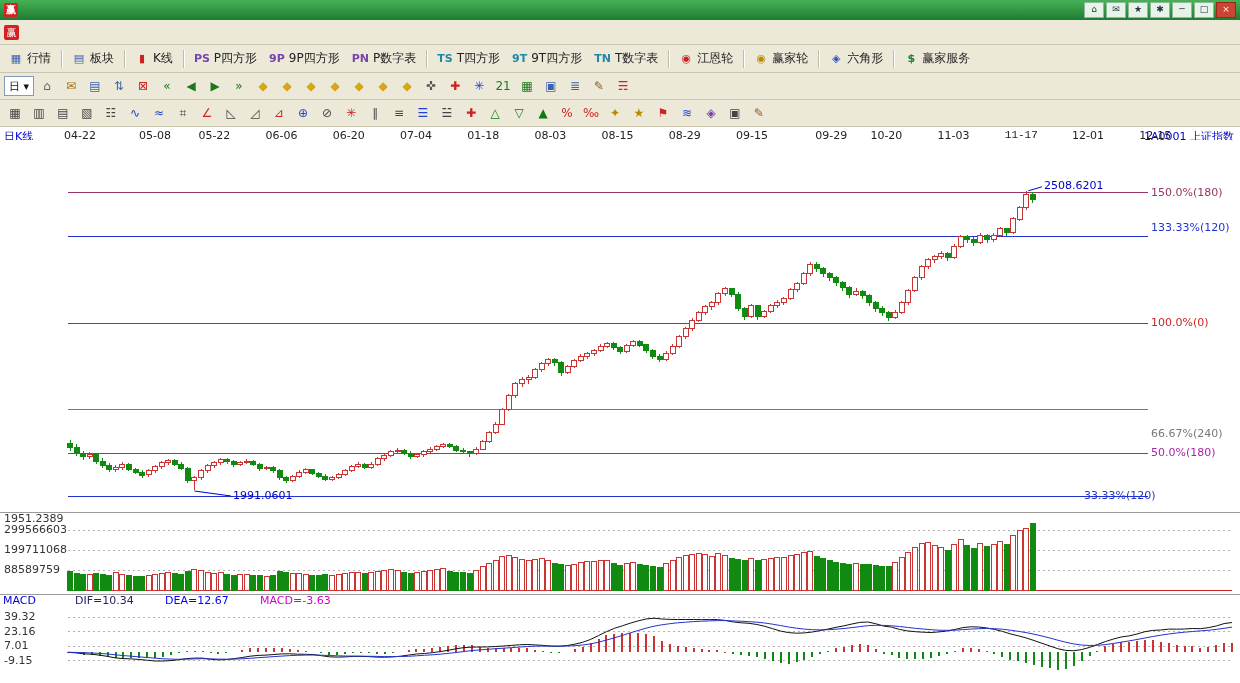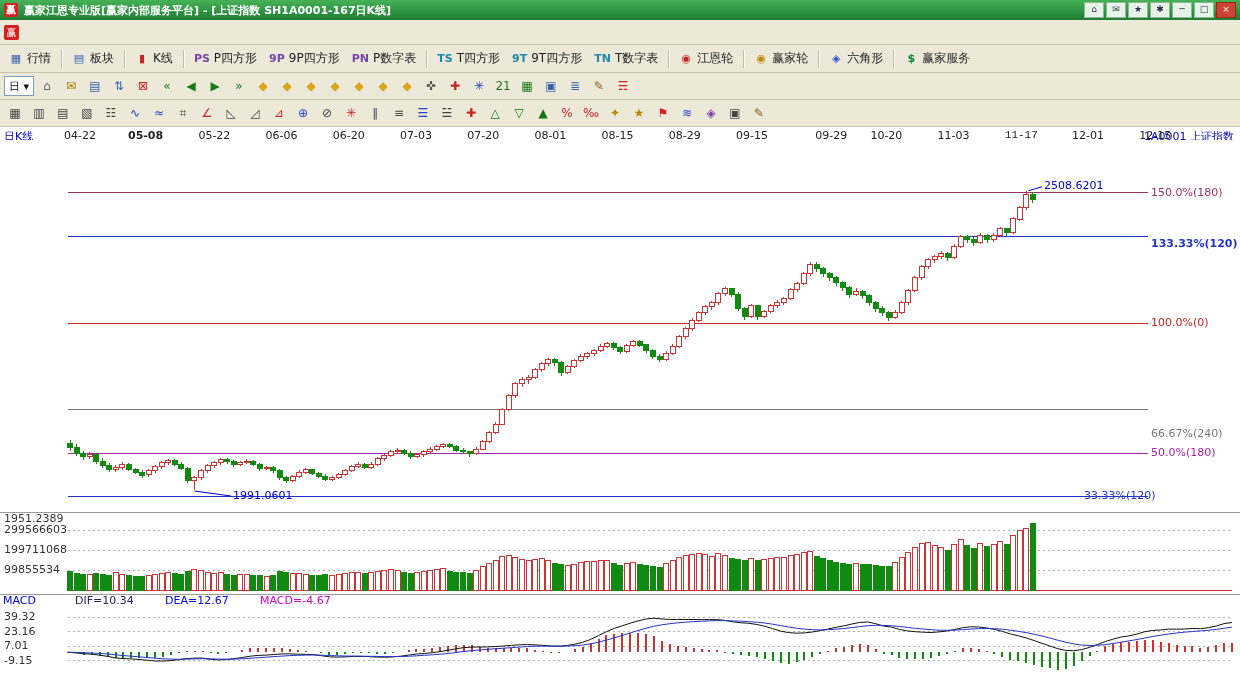--- a/index.html
+++ b/index.html
@@ -37,21 +37,20 @@
   #macd-header{position:absolute;left:0;top:454px;width:600px;height:14px;}
   #macd-header span{position:absolute;font-size:11px;line-height:13px;white-space:nowrap;}
 </style>
 </head>
 <body>
 
 <div id="app">
 
   <div class="titlebar">
     <div class="app-logo">赢</div>
-    <div class="title-text">赢家江恩专业版[赢家内部服务平台] - [上证指数 SH1A0001-167日K线]</div>
     <div class="tb-btns" id="titlebar-buttons">
         <div class="tb-btn">⌂</div>
         <div class="tb-btn">✉</div>
         <div class="tb-btn">★</div>
         <div class="tb-btn">✱</div>
         <div class="tb-btn">─</div>
         <div class="tb-btn">□</div>
         <div class="tb-btn close">×</div>
       </div>
   </div>
@@ -182,27 +181,27 @@
       <div class="icon-btn" style="color: rgb(34, 68, 204);">≋</div>
       <div class="icon-btn" style="color: rgb(119, 68, 170);">◈</div>
       <div class="icon-btn">▣</div>
       <div class="icon-btn" style="color: rgb(138, 85, 34);">✎</div>
     </div>
 
   <div id="date-row">
     <span id="period-label">日K线</span>
     <span id="symbol-label">1A0001 上证指数</span>
   <span class="date-label" style="left: 64px;">04-22</span>
-      <span class="date-label" style="left: 128px; font-weight: bold;">05-08</span>
+      <span class="date-label" style="left: 139px;">05-08</span>
       <span class="date-label" style="left: 198.4px;">05-22</span>
       <span class="date-label" style="left: 265.6px;">06-06</span>
       <span class="date-label" style="left: 332.8px;">06-20</span>
-      <span class="date-label" style="left: 400px;">07-03</span>
-      <span class="date-label" style="left: 467.2px;">07-20</span>
-      <span class="date-label" style="left: 534.4px;">08-01</span>
+      <span class="date-label" style="left: 400px;">07-04</span>
+      <span class="date-label" style="left: 467.2px;">01-18</span>
+      <span class="date-label" style="left: 534.4px;">08-03</span>
       <span class="date-label" style="left: 601.6px;">08-15</span>
       <span class="date-label" style="left: 668.8px;">08-29</span>
       <span class="date-label" style="left: 736px;">09-15</span>
       <span class="date-label" style="left: 803.2px; margin-left: 12px;">09-29</span>
       <span class="date-label" style="left: 870.4px;">10-20</span>
       <span class="date-label" style="left: 937.6px;">11-03</span>
       <span class="date-label" style="left: 1004.8px; font-family: Liberation Mono, monospace;">11-17</span>
       <span class="date-label" style="left: 1072px;">12-01</span>
       <span class="date-label" style="left: 1139.2px;">12-15</span>
     </div>
@@ -1136,30 +1135,30 @@
       </svg>
 
     <span class="lbl" id="high-label" style="left:1044px;top:39px;color:#0000cc;">2508.6201</span>
     <span class="lbl" id="low-label" style="left:233px;top:349px;color:#0000cc;">1991.0601</span>
     <span class="lbl" id="min-price-label" style="left:4px;top:372px;color:#333333;">1951.2389</span>
 
     <div id="macd-header">
       <span style="left:3px;color:#0000cc;">MACD</span>
       <span style="left:75px;color:#222266;">DIF=10.34</span>
       <span style="left:165px;color:#0000ff;">DEA=12.67</span>
-      <span style="left:260px;color:#cc00cc;">MACD=-4.67</span>
+      <span style="left:260px;color:#cc00cc;">MACD=-3.63</span>
     </div>
   <span class="lbl" style="left: 1151px; top: 45.9px; color: rgb(153, 51, 102);">150.0%(180)</span>
-      <span class="lbl" style="left: 1151px; top: 97px; color: rgb(34, 51, 204); font-weight: bold;">133.33%(120)</span>
+      <span class="lbl" style="left: 1151px; top: 81px; color: rgb(34, 51, 204);">133.33%(120)</span>
       <span class="lbl" style="left: 1151px; top: 176px; color: rgb(204, 34, 34);">100.0%(0)</span>
       <span class="lbl" style="left: 1151px; top: 262.7px; color: rgb(119, 119, 119); margin-top: 24px;">66.67%(240)</span>
       <span class="lbl" style="left: 1151px; top: 306px; color: rgb(170, 34, 170);">50.0%(180)</span>
       <span class="lbl" style="left: 1084px; top: 349.4px; color: rgb(34, 51, 204);">33.33%(120)</span>
       <span class="lbl" style="left: 4px; top: 383px; color: rgb(51, 51, 51);">299566603</span>
       <span class="lbl" style="left: 4px; top: 403px; color: rgb(51, 51, 51);">199711068</span>
-      <span class="lbl" style="left: 4px; top: 423px; color: rgb(51, 51, 51);">99855534</span>
+      <span class="lbl" style="left: 4px; top: 423px; color: rgb(51, 51, 51);">88589759</span>
       <span class="lbl" style="left: 4px; top: 470px; color: rgb(51, 51, 51);">39.32</span>
       <span class="lbl" style="left: 4px; top: 484.5px; color: rgb(51, 51, 51);">23.16</span>
       <span class="lbl" style="left: 4px; top: 499px; color: rgb(51, 51, 51);">7.01</span>
       <span class="lbl" style="left: 4px; top: 513.5px; color: rgb(51, 51, 51);">-9.15</span>
     </div>
 
 </div>
 
 </body></html>

